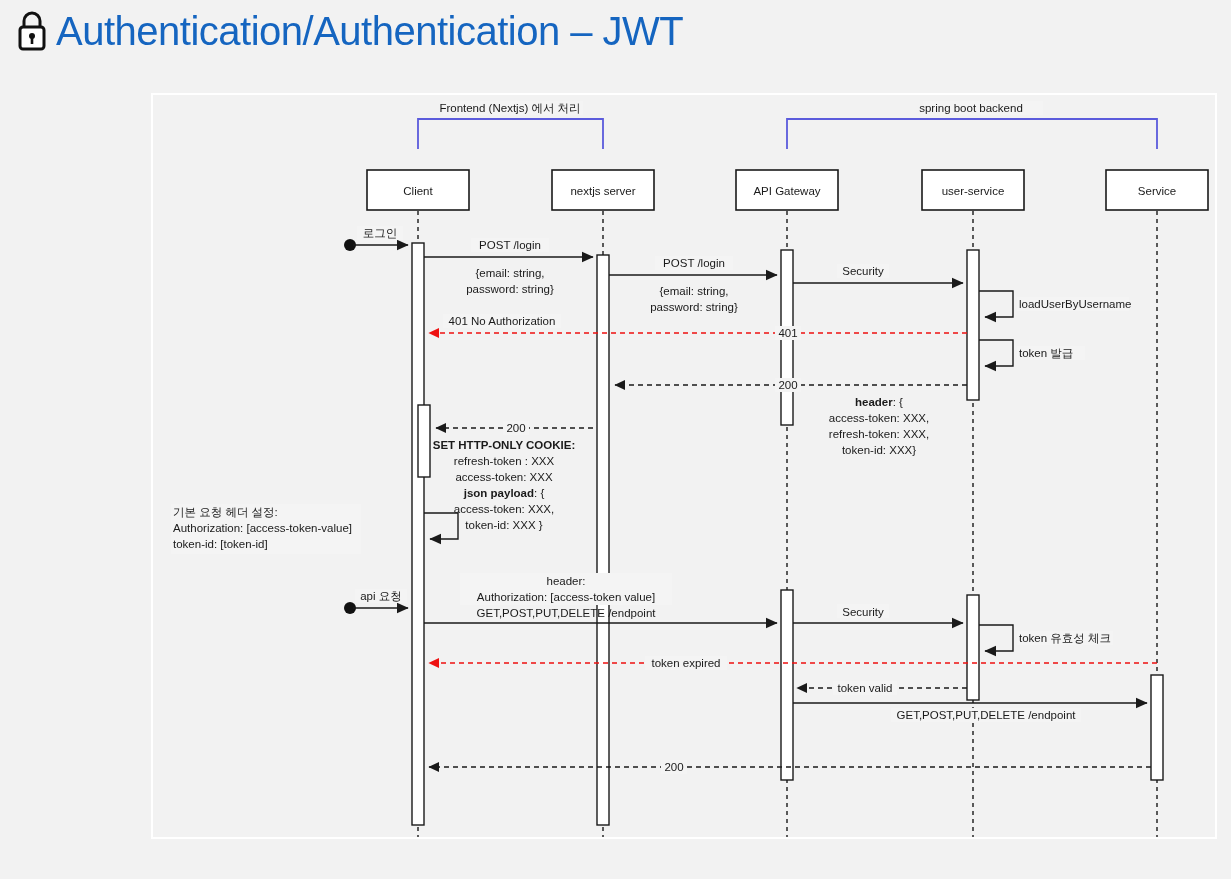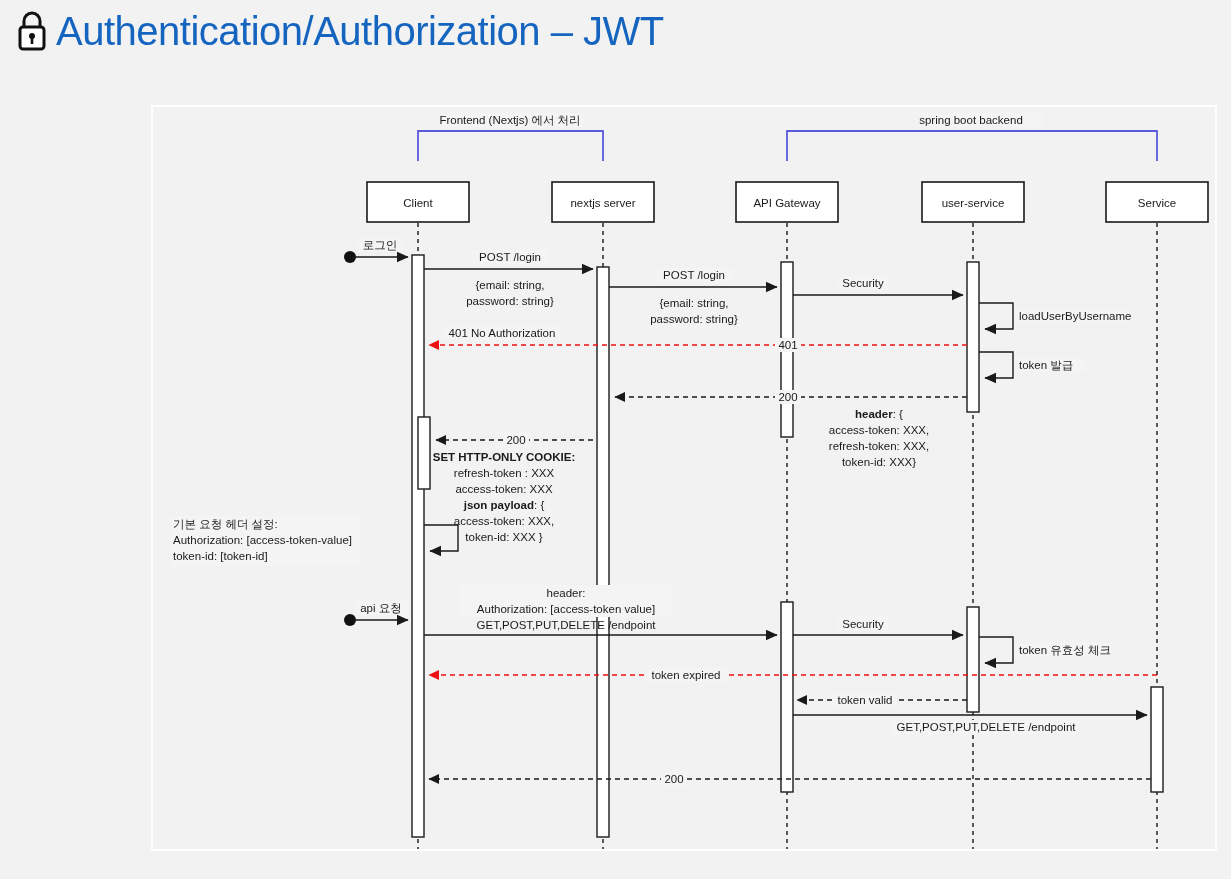--- a/index.html
+++ b/index.html
@@ -21,21 +21,21 @@
     font-size:40px;line-height:1;
     color:#1565c0;
     font-weight:400;
     letter-spacing:-0.5px;
     white-space:nowrap;
   }
 
   
   .diagram-frame{
     position:absolute;
-    left:151px;top:105px;
+    left:151px;top:93px;
     width:1066px;height:746px;
     border:2px solid #ffffff;
     background:transparent;
     box-sizing:border-box;
     text-decoration:underline;
   }
   svg.seq{position:absolute;left:0;top:0;}
 
   
   svg.seq text{
@@ -67,21 +67,21 @@
 
 <div id="page">
 
   <div class="title-row">
     <svg class="lock-icon" width="36" height="46" viewBox="0 0 36 46">
       <path d="M10 19 V13 a8 8 0 0 1 16 0 V19" fill="none" stroke="#111" stroke-width="3"></path>
       <rect x="6" y="19" width="24" height="22" rx="3" fill="#fff" stroke="#111" stroke-width="3"></rect>
       <circle cx="18" cy="28" r="3" fill="#111"></circle>
       <rect x="16.7" y="28" width="2.6" height="8" fill="#111"></rect>
     </svg>
-    <div class="title-text">Authentication/Authorization – JWT</div>
+    <div class="title-text">Authentication/Authentication – JWT</div>
   </div>
 
   <div class="diagram-frame">
     <svg class="seq" width="1062" height="742" viewBox="0 0 1062 742">
 
       <defs>
         <marker id="ah-black" markerWidth="9" markerHeight="9" refX="8" refY="4.5" orient="auto">
           <path d="M0,0.6 L8.5,4.5 L0,8.4 Z" fill="#1a1a1a"></path>
         </marker>
         <marker id="ah-black-l" markerWidth="9" markerHeight="9" refX="8" refY="4.5" orient="auto">

